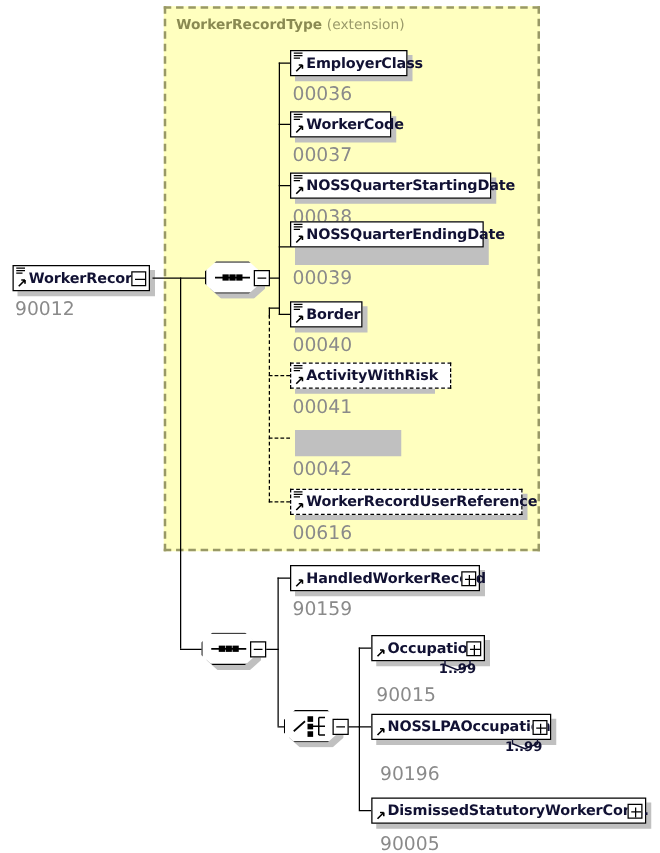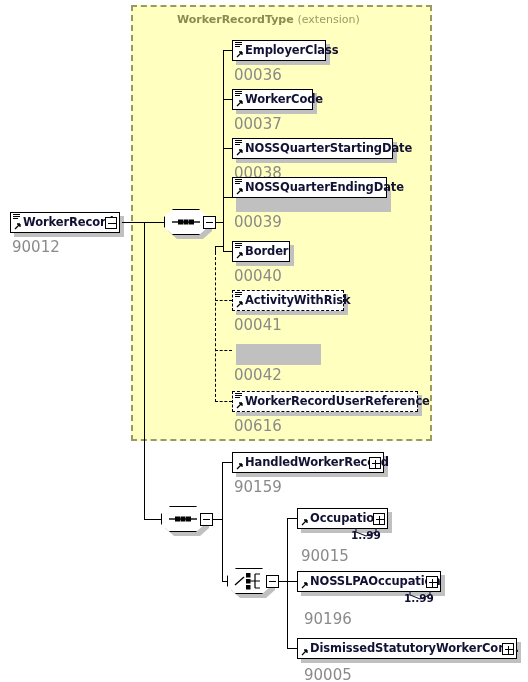--- a/index.html
+++ b/index.html
@@ -2,21 +2,21 @@
 <html><head>
 <meta charset="utf-8">
 <style>
   html,body{margin:0;padding:0;background:#ffffff;}
   body{width:528px;height:682px;position:relative;overflow:hidden;
        font-family:"DejaVu Sans","Liberation Sans",sans-serif;}
   #canvas{position:absolute;left:0;top:0;width:528px;height:682px;}
 
   
   .type-box{position:absolute;background:#ffffbf;border:2px dashed #999966;box-sizing:border-box;}
-  .type-title{position:absolute;font-size:11px;font-weight:bold;color:#8a8a52;white-space:nowrap;margin-left:36px;}
+  .type-title{position:absolute;font-size:11px;font-weight:bold;color:#8a8a52;white-space:nowrap;}
   .type-title .ext{font-weight:normal;color:#9a9a6a;}
 
   
   .ln{position:absolute;background:#000;}
   .ln.h{height:1px;}
   .ln.v{width:1px;}
   .dln{position:absolute;}
   .dln.h{border-top:1px dashed #000;height:0;}
   .dln.v{border-left:1px dashed #000;width:0;}
 
@@ -180,21 +180,21 @@
       </span>
     <svg class="arr" viewBox="0 0 8 8">
         <path d="M7 1 L2 6 M7 1 L4 1 M7 1 L7 4" stroke="#000" stroke-width="1.3" fill="none"></path>
       </svg>
     <span class="node-label">Border</span>
   </div>
   <div class="idcap" style="left:234px;top:267px;">00040</div>
 
   <div class="dln h" style="left:215px;top:300px;width:17px;"></div>
   <div class="nshadow" style="left:236px;top:294px;width:112px;height:21px;"></div>
-  <div class="node opt" style="left:232px;top:290px;width:112px;">
+  <div class="node opt" style="left:232px;top:290px;width:129px;">
     <span class="seq-mark">
         <i></i>
         <i></i>
         <i></i>
       </span>
     <svg class="arr" viewBox="0 0 8 8">
         <path d="M7 1 L2 6 M7 1 L4 1 M7 1 L7 4" stroke="#000" stroke-width="1.3" fill="none"></path>
       </svg>
     <span class="node-label">ActivityWithRisk</span>
   </div>

